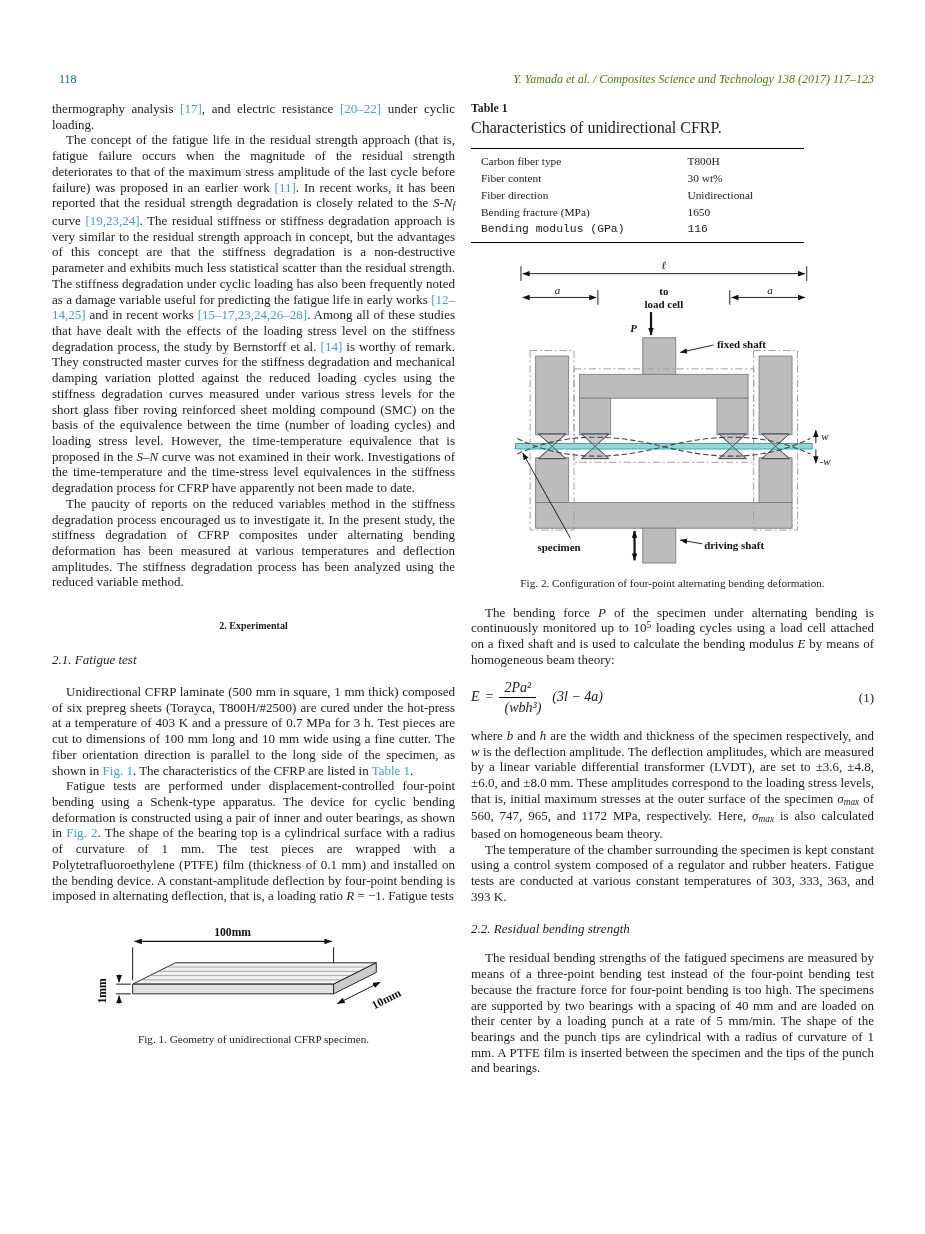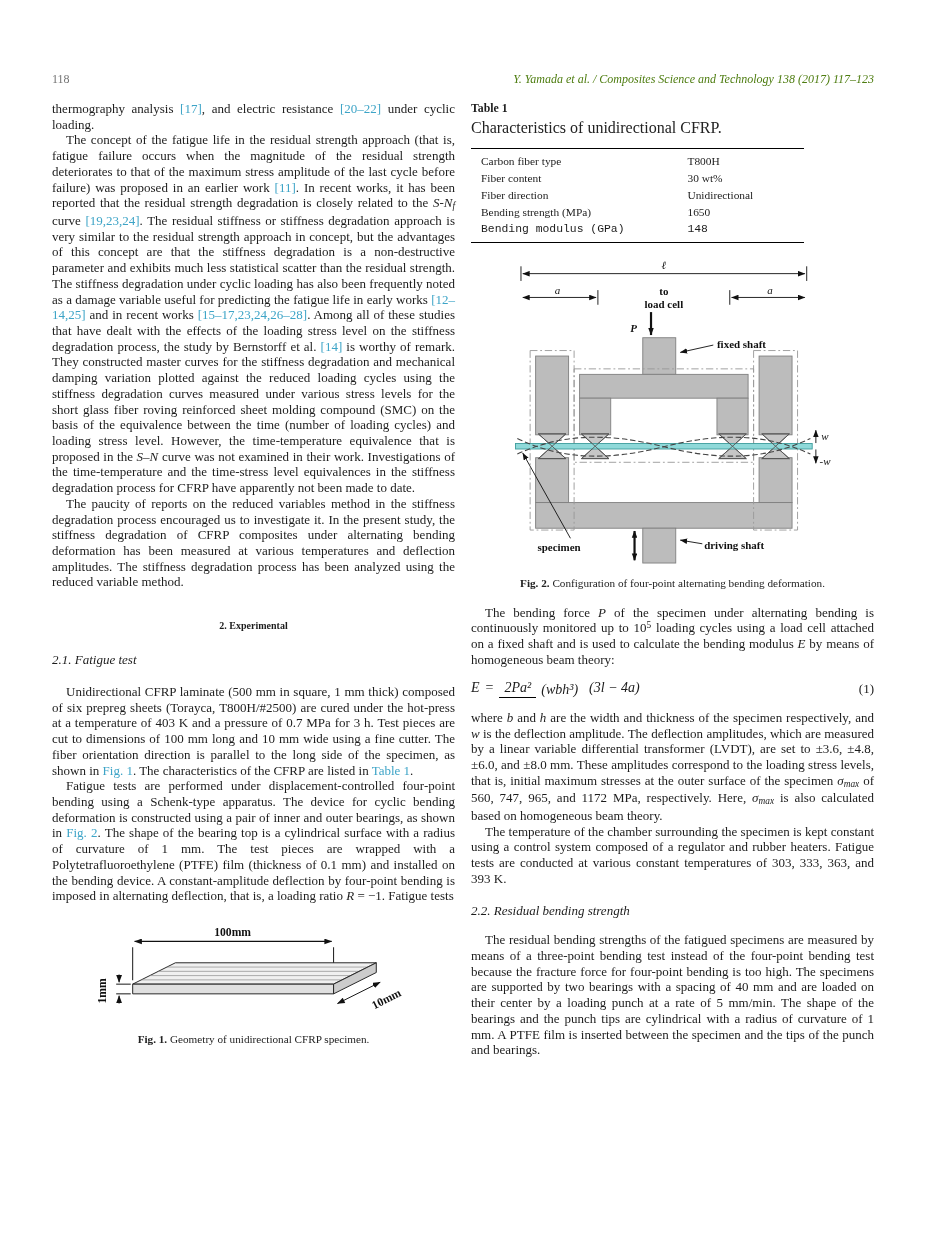--- a/index.html
+++ b/index.html
@@ -2,33 +2,33 @@
 <html style="--citation: #3da4c7; --fixture: #bcbcbc; --specimen: #8fd9d9;"><head>
 <meta charset="utf-8">
 <style>
   * { margin:0; padding:0; box-sizing:border-box; }
   html,body { background:#ffffff; }
   .page {
     position:relative; width:925px; height:1234px; background:#ffffff;
     font-family:"Liberation Serif", serif; color:#1c1c1c; overflow:hidden;
   }
   .runhead { position:absolute; top:72px; left:52px; width:822px; font-size:12px; }
-  .pagenum { position:absolute; left:0; top:0; color:#737373; }
+  .pagenum { position:absolute; left:7px; top:0; color:#0369a1; }
   .rh-title { display:block; text-align:right; font-style:italic; color:#4d7c0f; }
 
   .col { position:absolute; top:101px; width:403px; font-size:13px; line-height:1.21; text-align:justify; }
   .col-left { left:52px; }
   .col-right { left:471px; }
 
   p.body { text-indent:14px; }
   p.noindent { text-indent:0; }
 
   .cite { color:var(--citation); }
   .it { font-style:italic; }
-  .bd { font-weight:bold; }
+  .bd { font-weight:normal; }
   .sb { font-size:0.72em; vertical-align:-0.25em; }
   .sp { font-size:0.72em; vertical-align:0.45em; }
 
   h2.sec { font-size:10px; font-weight:bold; text-align:center; margin:30px 0 20px; }
   h3.subsec { font-size:13px; font-weight:normal; font-style:italic; text-align:left; margin:16px 0 16px; }
   .col-right h3.subsec { margin:16px 0 14px; }
 
   
   .tablebox { width:333px; margin:0 0 14px 0; }
   .tbl-label { font-size:11.8px; font-weight:bold; margin-bottom:3px; text-align:left; }
@@ -42,21 +42,21 @@
 
   figure { text-align:center; }
   .fig2wrap { width:360px; margin:0 auto; }
   .fig1wrap { width:336px; margin:18px auto 0; }
   .figcaption { font-size:11.2px; text-align:center; color:#222; margin:8px 0 14px; text-indent:0; }
   .fig1wrap .figcaption { margin:6px 0 0; }
 
   
   .eqrow { display:flex; align-items:center; margin:12px 0 12px; }
   .eqbody { flex:1; display:flex; align-items:center; gap:6px; font-size:14px; text-align:left; }
-  .frac { display:inline-flex; align-items:flex-start; line-height:1.15; }
+  .frac { display:inline-flex; flex-direction:column; align-items:flex-start; line-height:1.15; }
   .frac .num { padding:0 5px 1px; border-bottom:1.1px solid #000; }
   .frac .den { padding:2px 5px 0; }
   .eqnum { font-size:13px; }
 
   svg text { font-family:"Liberation Serif", serif; fill:#111; font-size:12px; }
   svg text.bd { font-weight:bold; }
   svg text.it { font-style:italic; }
 </style>
 </head>
 <body>
@@ -131,26 +131,26 @@
             </tr>
             <tr>
               <td>Fiber content</td>
               <td>30 wt%</td>
             </tr>
             <tr>
               <td>Fiber direction</td>
               <td>Unidirectional</td>
             </tr>
             <tr>
-              <td>Bending strength (MPa)</td>
+              <td>Bending fracture (MPa)</td>
               <td>1650</td>
             </tr>
             <tr>
               <td>Bending modulus (GPa)</td>
-              <td>148</td>
+              <td>116</td>
             </tr>
           </tbody>
       </table>
     </div>
 
     <figure class="fig2wrap">
       <svg viewBox="0 0 380 336" width="348" height="308">
         <defs>
           <marker id="f2e" markerWidth="9" markerHeight="7" refX="7.5" refY="3" orient="auto" markerUnits="userSpaceOnUse">
               <path d="M0,0L8,3L0,6Z" fill="#111"></path>

